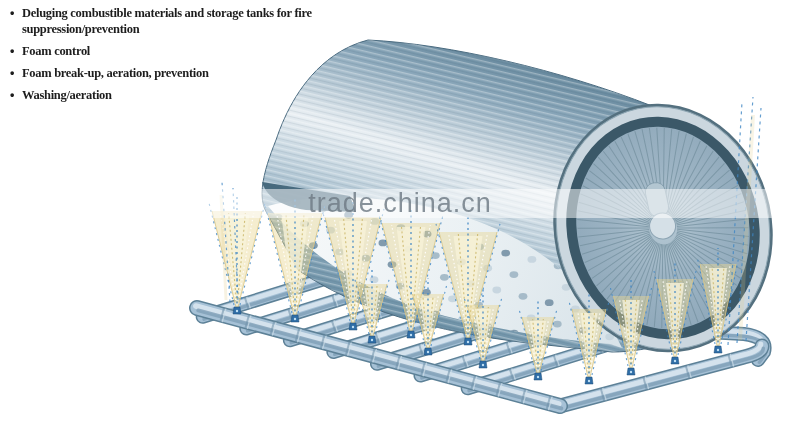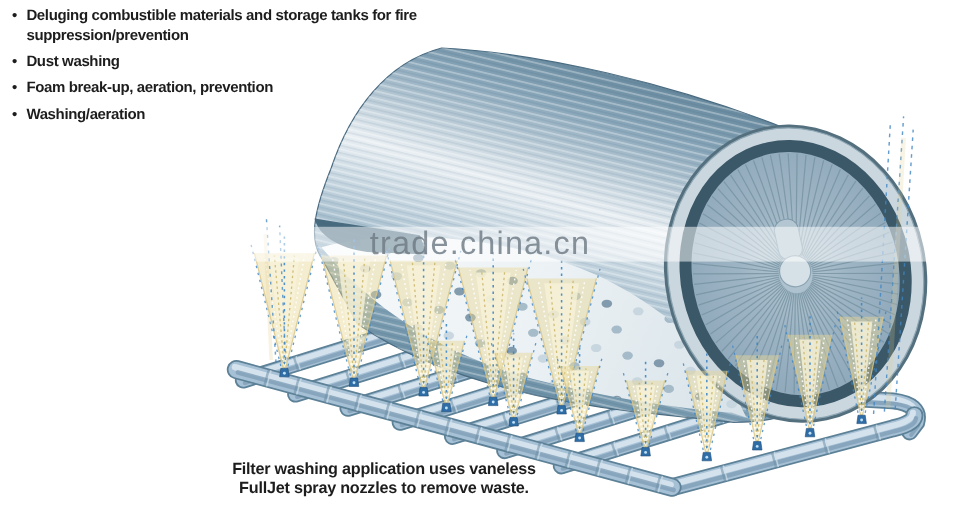--- a/index.html
+++ b/index.html
@@ -3,21 +3,21 @@
 <meta charset="utf-8">
 <style>
   html,body{margin:0;padding:0;background:#fff;}
   .stage{position:relative;width:800px;height:431px;background:#ffffff;overflow:hidden;
          font-family:"Liberation Sans",sans-serif;}
   .stage svg{position:absolute;left:0;top:0;}
   .bullets{position:absolute;left:10px;top:5px;width:356px;color:#1d1d1d;
            font-weight:bold;font-size:12.5px;line-height:16px;letter-spacing:-0.3px;}
   .bullet-item{display:flex;margin-bottom:6px;}
   .bullet-marker{width:12px;flex:none;}
-  .bullet-text{flex:1;}
+  .bullet-text{flex:1;font-family:Liberation Serif, serif;}
   .watermark{position:absolute;left:0;top:189px;width:800px;height:29px;
              background:rgba(255,255,255,0.52);display:flex;align-items:center;justify-content:center;}
   .watermark span{color:#6f7b85;opacity:0.82;font-size:27px;letter-spacing:1px;line-height:29px;}
   .caption{position:absolute;left:110px;top:383px;width:420px;text-align:center;color:#1d1d1d;
            font-weight:bold;font-size:13.5px;line-height:16px;letter-spacing:-0.2px;}
   .caption span{display:block;}
 </style>
 </head>
 <body>
 
@@ -583,33 +583,29 @@
       </g>
   </svg>
 
   <div class="bullets">
     <div class="bullet-item">
       <span class="bullet-marker">•</span>
       <span class="bullet-text">Deluging combustible materials and storage tanks for fire suppression/prevention</span>
     </div>
     <div class="bullet-item">
       <span class="bullet-marker">•</span>
-      <span class="bullet-text">Dust washing</span>
+      <span class="bullet-text">Foam control</span>
     </div>
     <div class="bullet-item">
       <span class="bullet-marker">•</span>
       <span class="bullet-text">Foam break-up, aeration, prevention</span>
     </div>
     <div class="bullet-item">
       <span class="bullet-marker">•</span>
       <span class="bullet-text">Washing/aeration</span>
     </div>
   </div>
 
   <div class="watermark">
     <span>trade.china.cn</span>
   </div>
 
-  <div class="caption">
-    <span>Filter washing application uses vaneless</span>
-    <span>FullJet spray nozzles to remove waste.</span>
-  </div>
 </div>
 
 </body></html>

